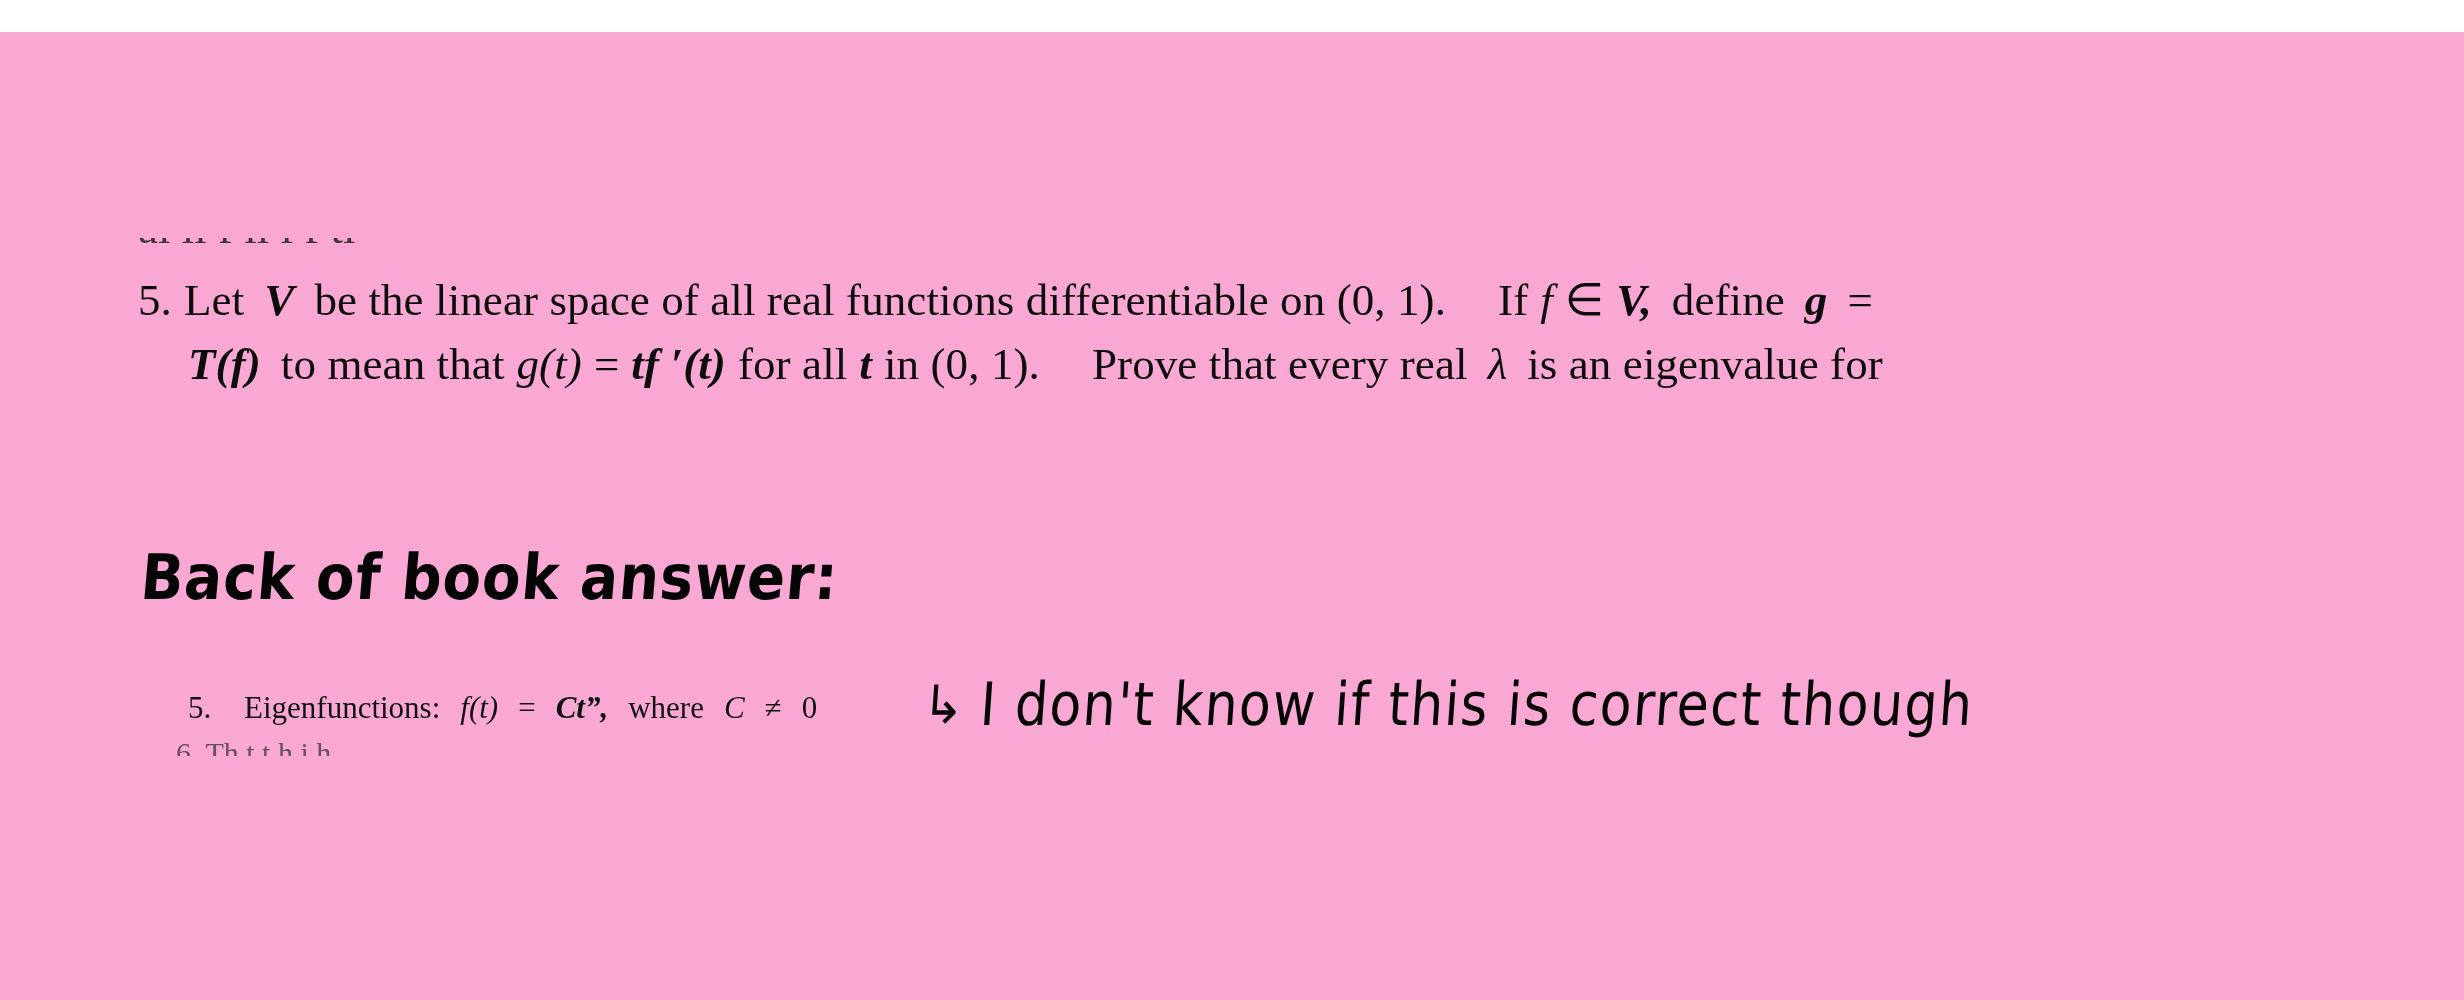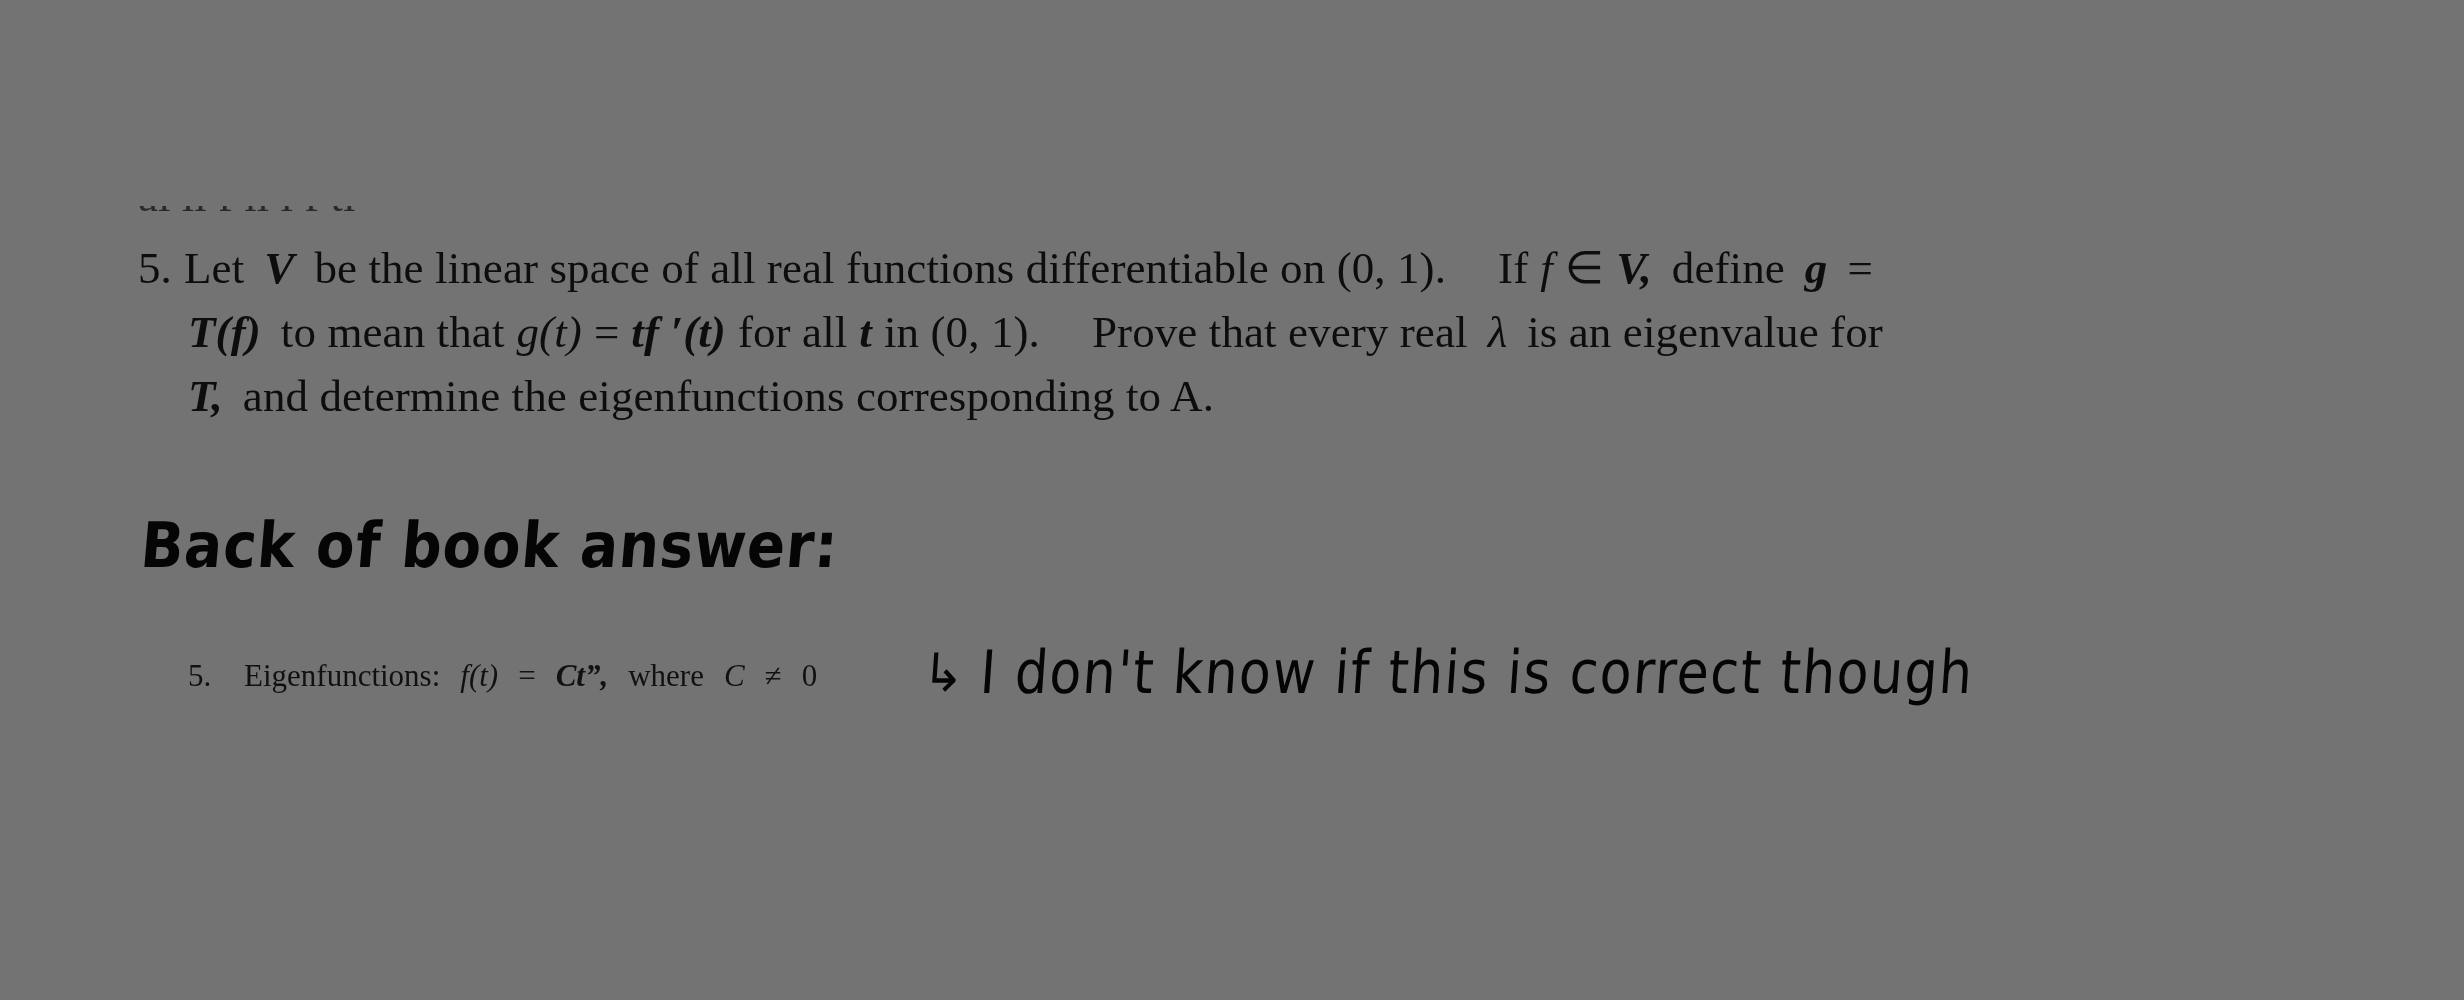--- a/index.html
+++ b/index.html
@@ -14,21 +14,22 @@
     position: relative;
     overflow: hidden;
     font-family: "Liberation Serif", serif;
     color: #0c0c0c;
     -webkit-font-smoothing: antialiased;
   }
 
   .page {
     position: absolute;
     inset: 0;
-    background: #737373;
+    background: #f9a8d4;
+    margin-top: 32px;
   }
 
   
   .problem-block {
     position: absolute;
     left: 138px;
     top: 236px;
     width: 2160px;
   }
 
@@ -175,24 +176,26 @@
   <div class="ghost-top">
     <div class="ghost-inner">al  ll        f ll     l f    ti</div>
   </div>
 
   <div class="problem-block">
 
     <div class="problem-line"><span class="num-marker">5.</span><span class="w">Let</span><span class="sp-m"></span><span class="w bolditalic">V</span><span class="sp-m"></span><span class="w">be  the  linear  space  of  all  real  functions  differentiable  on  (0, 1).</span><span class="sp-xl"></span><span class="w">If</span><span class="sp-s"></span><span class="w ital">f</span><span class="sp-s"></span><span class="w">∈</span><span class="sp-s"></span><span class="w bolditalic">V,</span><span class="sp-m"></span><span class="w">define</span><span class="sp-m"></span><span class="w bolditalic">g</span><span class="sp-m"></span><span class="w">=</span></div>
 
     <div class="problem-line indent"><span class="w bolditalic">T(f)</span><span class="sp-m"></span><span class="w">to mean that</span><span class="sp-s"></span><span class="w ital">g(t)</span><span class="sp-s"></span><span class="w">=</span><span class="sp-s"></span><span class="w bolditalic">tf ′(t)</span><span class="sp-s"></span><span class="w">for all</span><span class="sp-s"></span><span class="w bolditalic">t</span><span class="sp-s"></span><span class="w">in (0, 1).</span><span class="sp-xl"></span><span class="w">Prove  that  every  real</span><span class="sp-m"></span><span class="w ital">λ</span><span class="sp-m"></span><span class="w">is  an  eigenvalue  for</span></div>
 
-    <div class="problem-line indent"><span class="w bolditalic">T,</span><span class="sp-m"></span><span class="w">and  determine  the  eigenfunctions  corresponding  to  A.</span></div>
 
   </div>
 
   <div class="handwriting hand-heading">Back of book answer:</div>
 
   <div class="answer-block"><span class="answer-num">5.</span><span class="w">Eigenfunctions:</span><span class="sp-m"></span><span class="w ital">f(t)</span><span class="sp-m"></span><span class="w">=</span><span class="sp-m"></span><span class="w bolditalic">Ct”,</span><span class="sp-m"></span><span class="w">where</span><span class="sp-m"></span><span class="w ital">C</span><span class="sp-m"></span><span class="w">≠</span><span class="sp-m"></span><span class="w">0</span></div>
 
+  <div class="ghost-bottom">
+    <div class="ghost-inner">6.    Th                    t         t        h           i   h</div>
+  </div>
 
   <div class="handwriting hand-note"><span class="arrow-glyph">↳</span><span class="note-text">I don't know if this is correct though</span></div>
 
 </div>
 
 </body></html>

